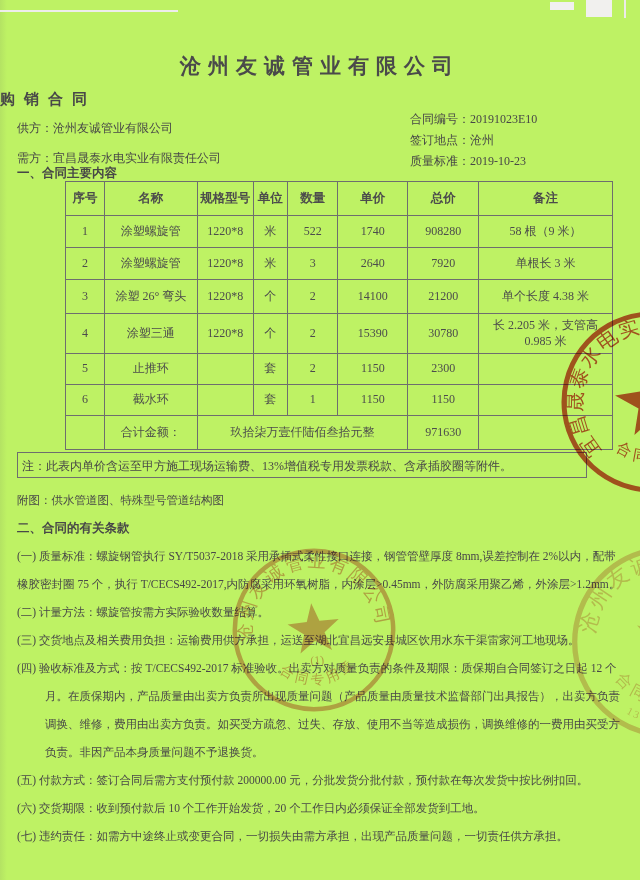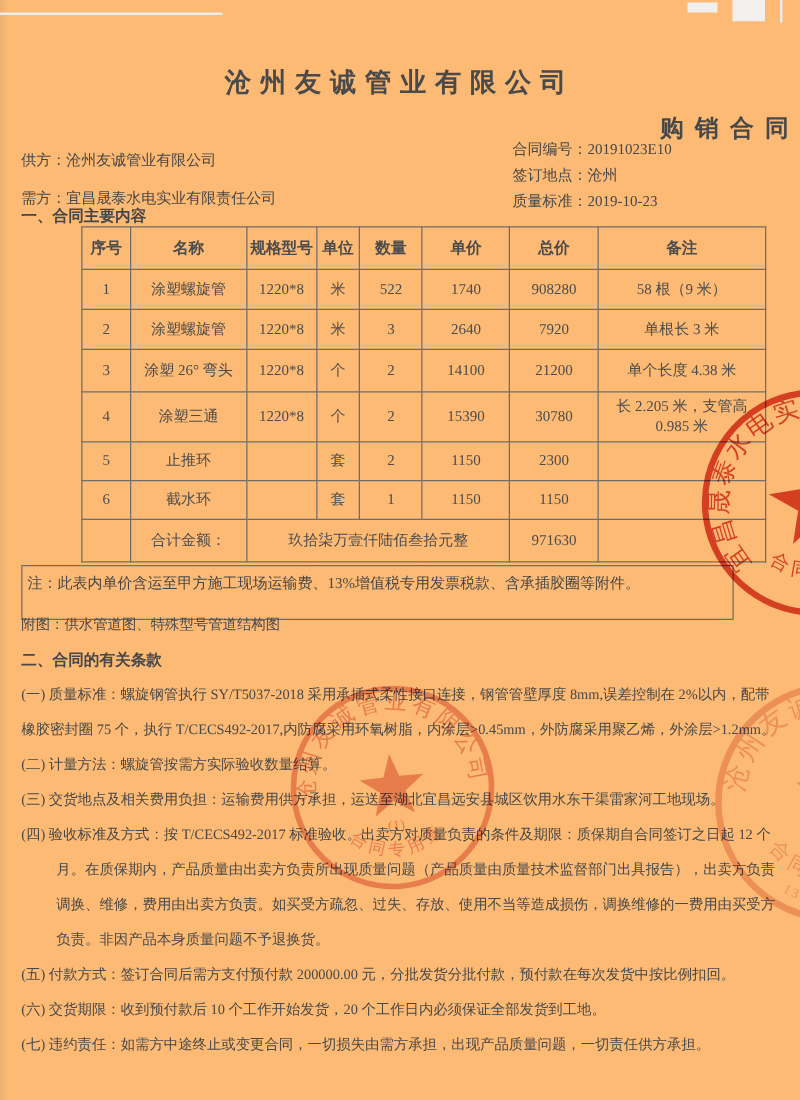--- a/index.html
+++ b/index.html
@@ -1,51 +1,51 @@
 <!DOCTYPE html>
 <html><head>
 <meta charset="utf-8">
 <style>
   * { margin:0; padding:0; box-sizing:border-box; }
   html,body { background:#e9e9e9; }
   .page {
     position:relative; width:640px; height:880px; margin:0 auto;
-    background:#fdba74; overflow:hidden;
+    background:#bef264; overflow:hidden;
     font-family:"Liberation Serif","DejaVu Serif",serif;
     color:#474747;
   }
   
   .edge-left { position:absolute; left:0; top:0; width:7px; height:880px;
     background:linear-gradient(to right, rgba(90,90,90,.10), rgba(0,0,0,0)); }
   .art-topline { position:absolute; left:0; top:10px; width:178px; height:2px; background:#ededeb; }
   .art-tr1 { position:absolute; left:550px; top:2px; width:24px; height:8px; background:#f1f0ef; }
   .art-tr2 { position:absolute; left:586px; top:0; width:26px; height:17px; background:#f1f0ee; }
   .art-trline { position:absolute; left:624px; top:0; width:2px; height:18px; background:#eceae8; }
 
   .company-title { position:absolute; top:52px; left:0; width:100%; text-align:center;
     font-size:21px; font-weight:600; letter-spacing:7px; color:#4a4a4a; }
-  .doc-title { position:absolute; top:90px; left:0; width:100%; text-align:right;
-    font-size:19px; font-weight:600; letter-spacing:9px; color:#484848; }
+  .doc-title { position:absolute; top:90px; left:0; width:100%; text-align:left;
+    font-size:15px; font-weight:600; letter-spacing:9px; color:#484848; }
 
   .meta-left { position:absolute; left:17px; top:113px; font-size:12px; line-height:30px; }
   .meta-right { position:absolute; left:410px; top:109px; font-size:12px; line-height:21px; }
 
   .sec1-heading { position:absolute; left:17px; top:165px; font-size:12.5px; font-weight:600; }
 
   table.items { position:absolute; left:17px; top:181px; width:548px;
     border-collapse:collapse; table-layout:fixed; font-size:12px; color:#4c4c4c;margin-left:48px; }
   table.items th, table.items td { border:1px solid #6e6e6e; text-align:center;
     vertical-align:middle; padding:1px 2px; line-height:1.3; overflow:hidden; }
   table.items th { font-weight:600; font-size:12.5px; height:34px; }
   table.items tr.r1 td { height:32px; } table.items tr.r2 td { height:32px; }
   table.items tr.r3 td { height:34px; } table.items tr.r4 td { height:40px; }
   table.items tr.r5 td { height:31px; } table.items tr.r6 td { height:31px; }
   table.items tr.total td { height:34px; }
 
-  .note-box { position:absolute; left:17px; top:452px; width:570px; height:44px;
+  .note-box { position:absolute; left:17px; top:452px; width:570px; height:26px;
     border:1px solid #6e6e6e; font-size:12px; line-height:26px; padding-left:4px;
     white-space:nowrap; overflow:hidden; }
 
   .lower { position:absolute; left:17px; top:486px; width:610px;
     font-size:11.5px; line-height:28px; color:#484848; }
   .lower p { margin:0; }
   .lower .sec2-heading { font-weight:600; font-size:12.5px; }
   .lower p.hang { padding-left:28px; text-indent:-28px; }
 
   .stamp { position:absolute; mix-blend-mode:multiply; pointer-events:none; }

